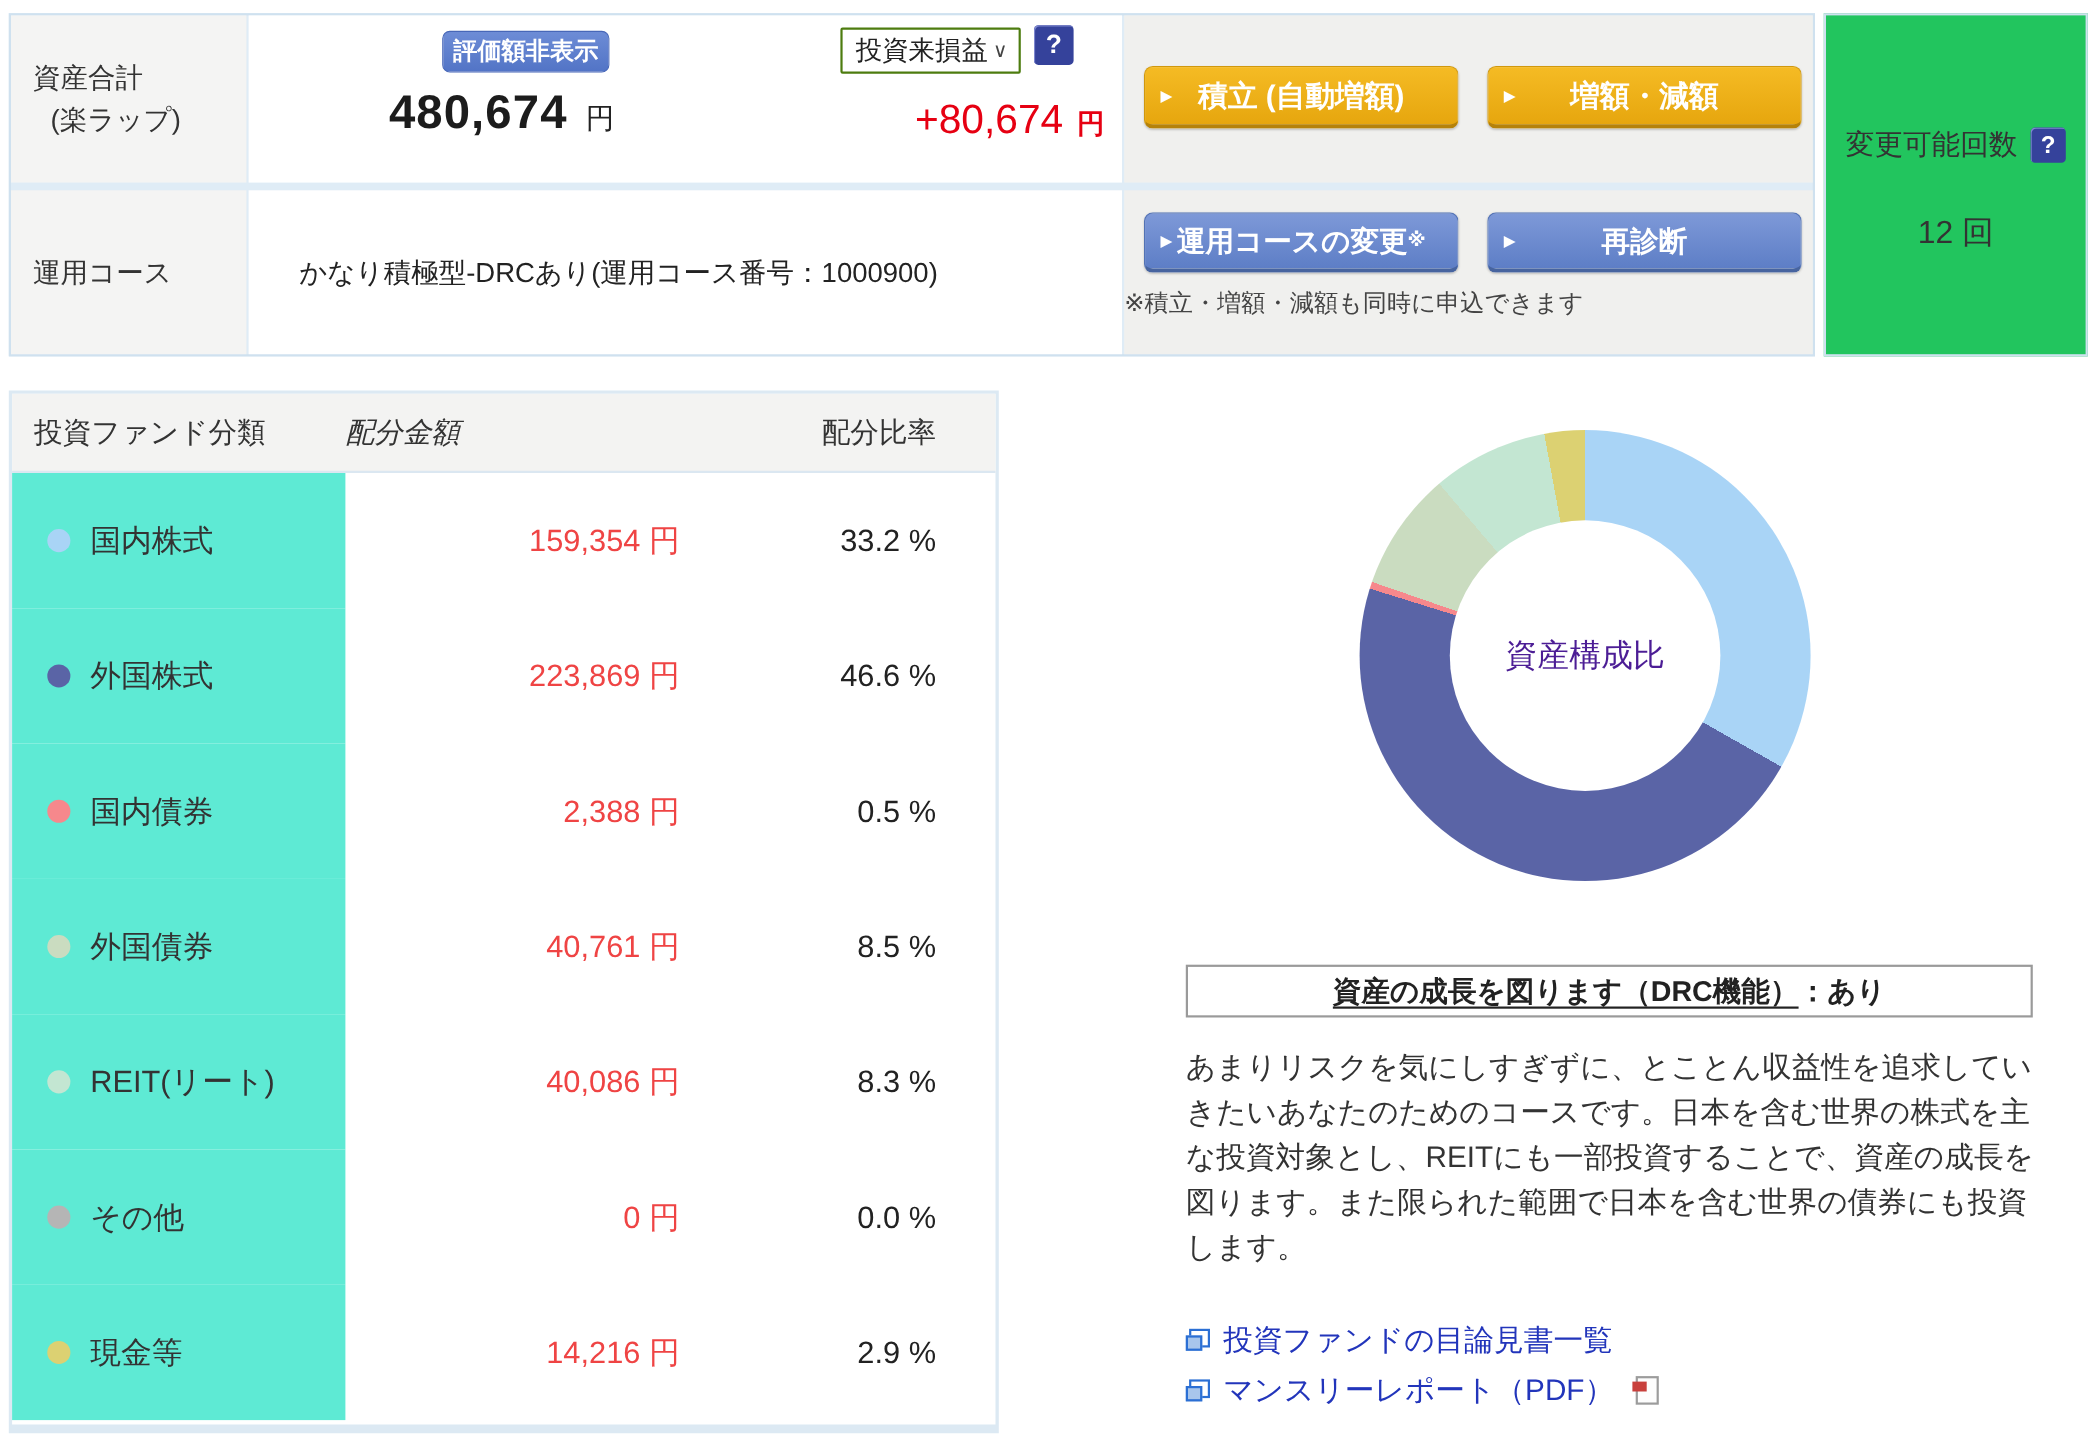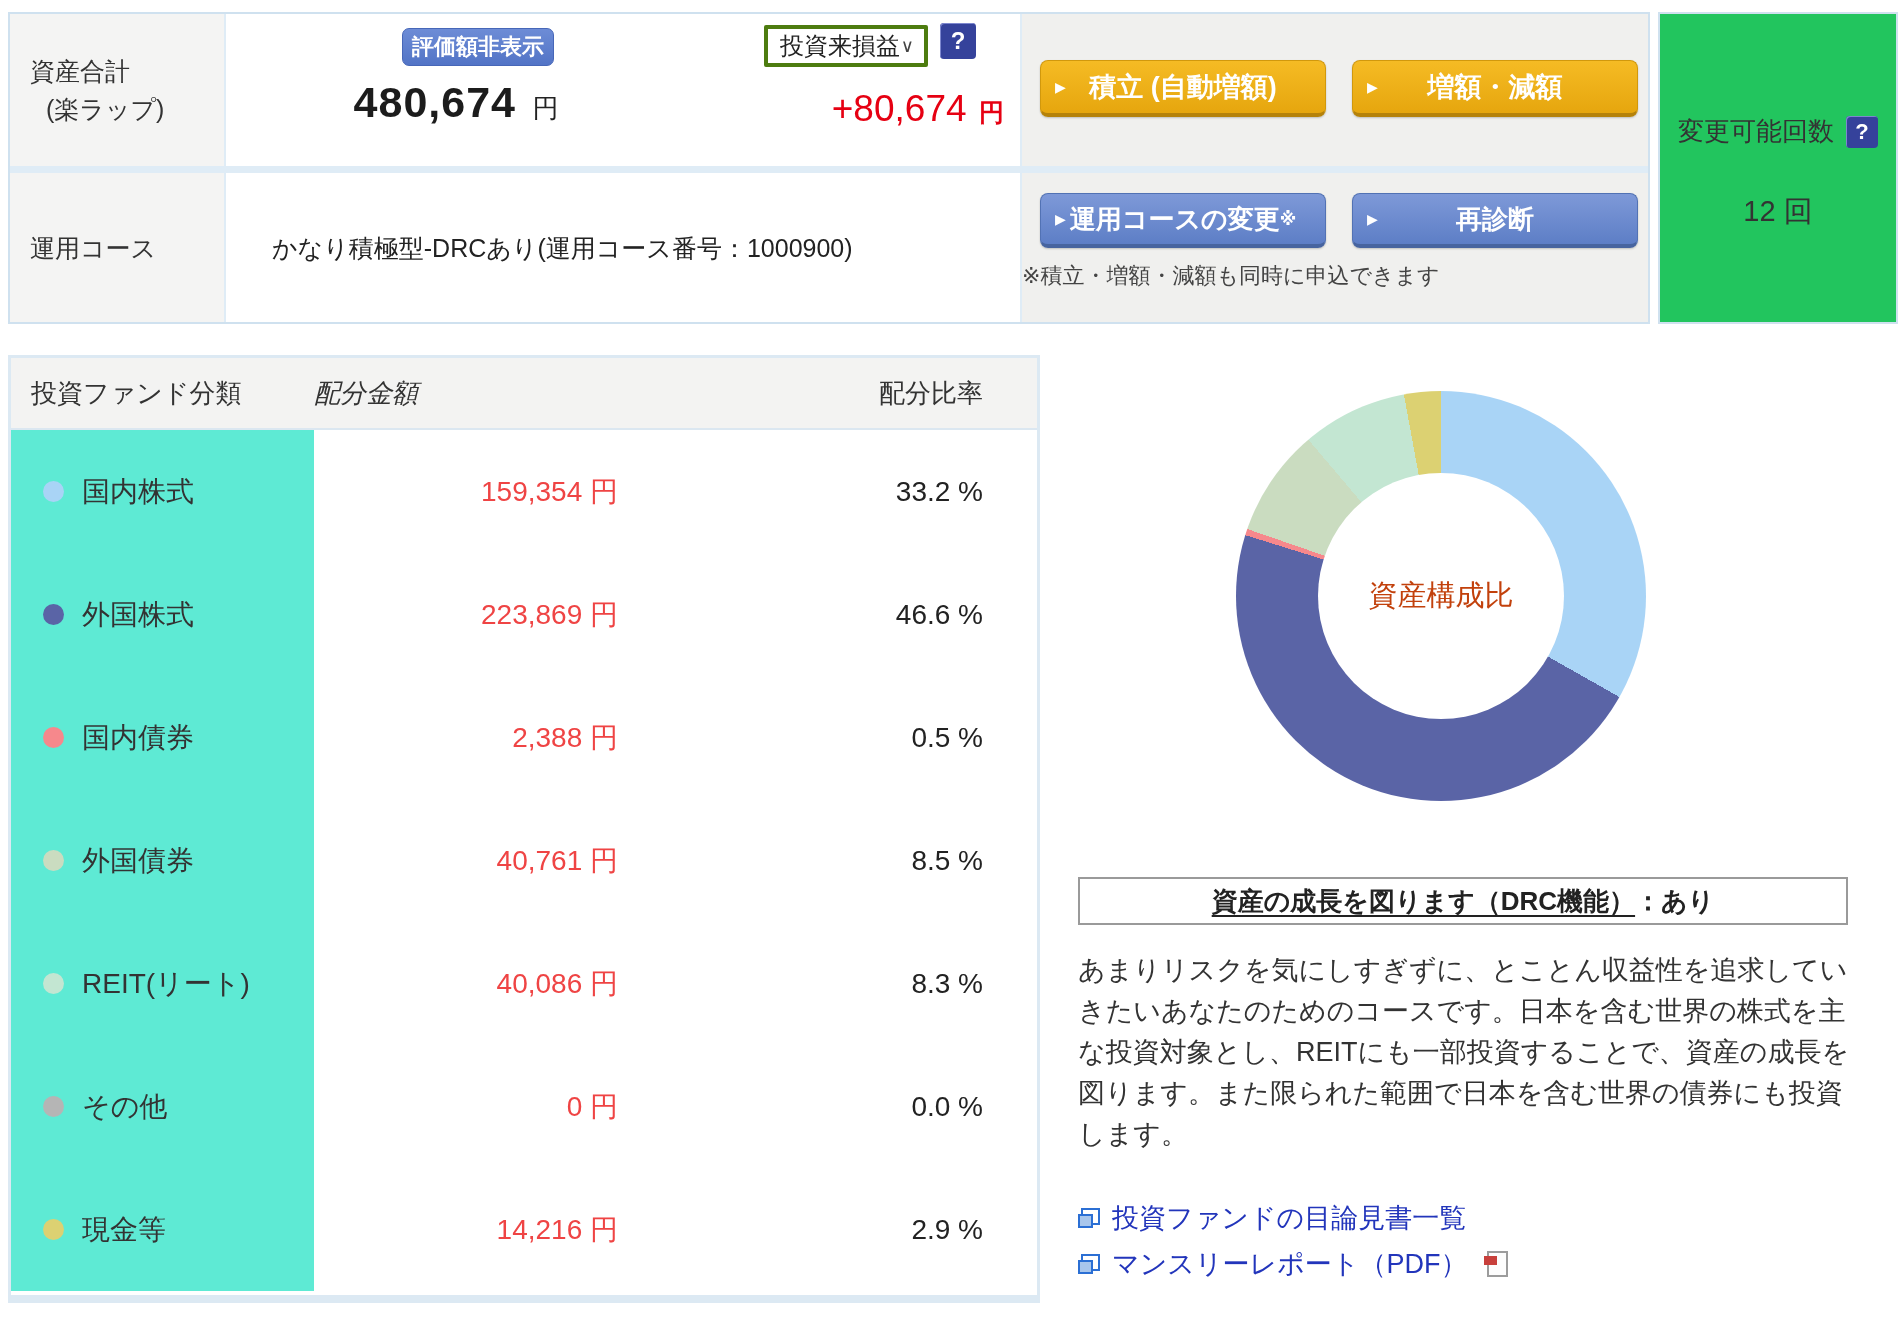--- a/index.html
+++ b/index.html
@@ -32,21 +32,21 @@
     background:linear-gradient(#6d8cd6,#5274c6); border:1px solid #4767b8; border-radius:7px;
     color:#fff; font-size:22px; font-weight:bold; text-align:center; line-height:36px;
     cursor:pointer;
   }
   .amount-wrap { position:absolute; left:50px; top:64px; width:360px; text-align:center; white-space:nowrap; }
   .amount-main { font-size:43px; font-weight:bold; color:#1c1c1c; letter-spacing:1px; }
   .amount-unit { font-size:26px; color:#222; margin-left:12px; }
 
   .select-box {
     position:absolute; left:538px; top:11px; width:164px; height:42px;
-    background:#fff; border:4px solid #4d7c0f; border-radius:2px;
+    background:#fff; border:2px solid #4d7c0f; border-radius:2px;
     display:flex; align-items:center; justify-content:space-between;
     padding:0 10px 0 12px; font-size:24px; color:#222; cursor:pointer;
   }
   .select-chevron { font-size:18px; color:#444; }
 
   .help-icon {
     width:36px; height:36px; background:#35429b; border-radius:4px;
     box-shadow:inset 1px 1px 0 #7d87cf;
     color:#fff; font-size:24px; font-weight:bold; text-align:center; line-height:36px;
     cursor:pointer; flex-shrink:0;
@@ -93,21 +93,21 @@
   .cc-label-row {
     position:absolute; left:0; top:100px; width:100%;
     display:flex; align-items:center; justify-content:center; gap:12px;
     font-size:26px; color:#333;
   }
   .cc-label-row .help-icon { width:32px; height:32px; line-height:32px; font-size:22px; }
   .cc-value { position:absolute; left:0; top:178px; width:100%; text-align:center; font-size:29px; color:#333; }
 
   
   .alloc-panel {
-    position:absolute; left:8px; top:355px; width:1032px; height:948px;
+    position:absolute; left:8px; top:355px; width:900px; height:948px;
     background:#fff; border:3px solid #dce9f3; border-bottom-width:8px;
   }
   .alloc-header {
     height:72px; background:#f3f3f2; border-bottom:2px solid #dbe7f1;
     display:flex; align-items:center; font-size:26px; color:#333;
   }
   .h-cat  { width:303px; padding-left:20px; }
   .h-amt  { width:304px; text-align:left;font-style:italic; }
   .h-ratio{ flex:1; text-align:right; padding-right:54px; }
   .alloc-body { display:flex; flex-direction:column; height:861px; }
@@ -120,21 +120,21 @@
   .r-label { font-size:28px; color:#333; }
   .r-amt  { width:304px; text-align:right; font-size:28px; color:#ef4444; }
   .r-ratio{ flex:1; text-align:right; padding-right:54px; font-size:28px; color:#222; }
 
   
   .donut { position:absolute; left:1236px; top:391px; width:410px; height:410px; border-radius:50%; }
   .donut-hole {
     position:absolute; left:1318px; top:473px; width:246px; height:246px;
     background:#fff; border-radius:50%;
     display:flex; align-items:center; justify-content:center;
-    font-size:29px; color:#c2410c;
+    font-size:29px; color:#4c1d95;
   }
 
   
   .drc-box {
     position:absolute; left:1078px; top:877px; width:770px; height:48px;
     border:2px solid #9a9a9a; background:#fff;
     display:flex; align-items:center; justify-content:center;
     font-size:26px; font-weight:bold; color:#222; white-space:nowrap;
   }
   .drc-underline { text-decoration:underline; text-underline-offset:5px; }

